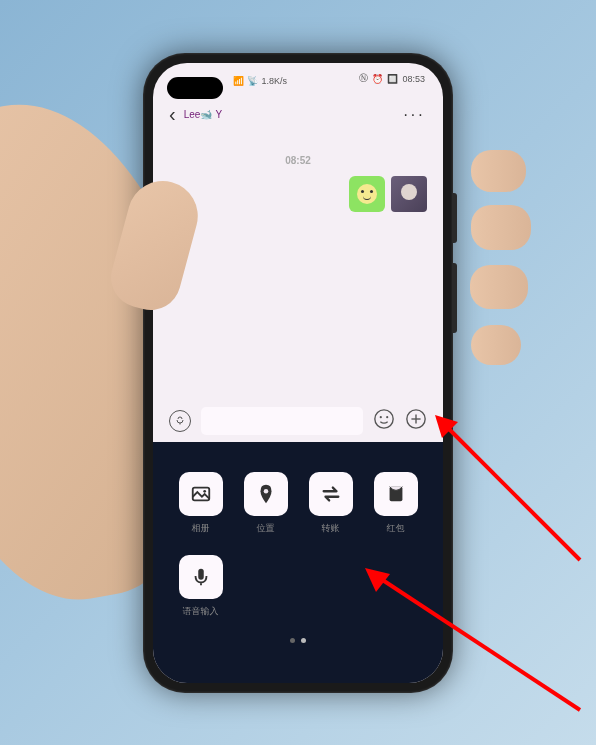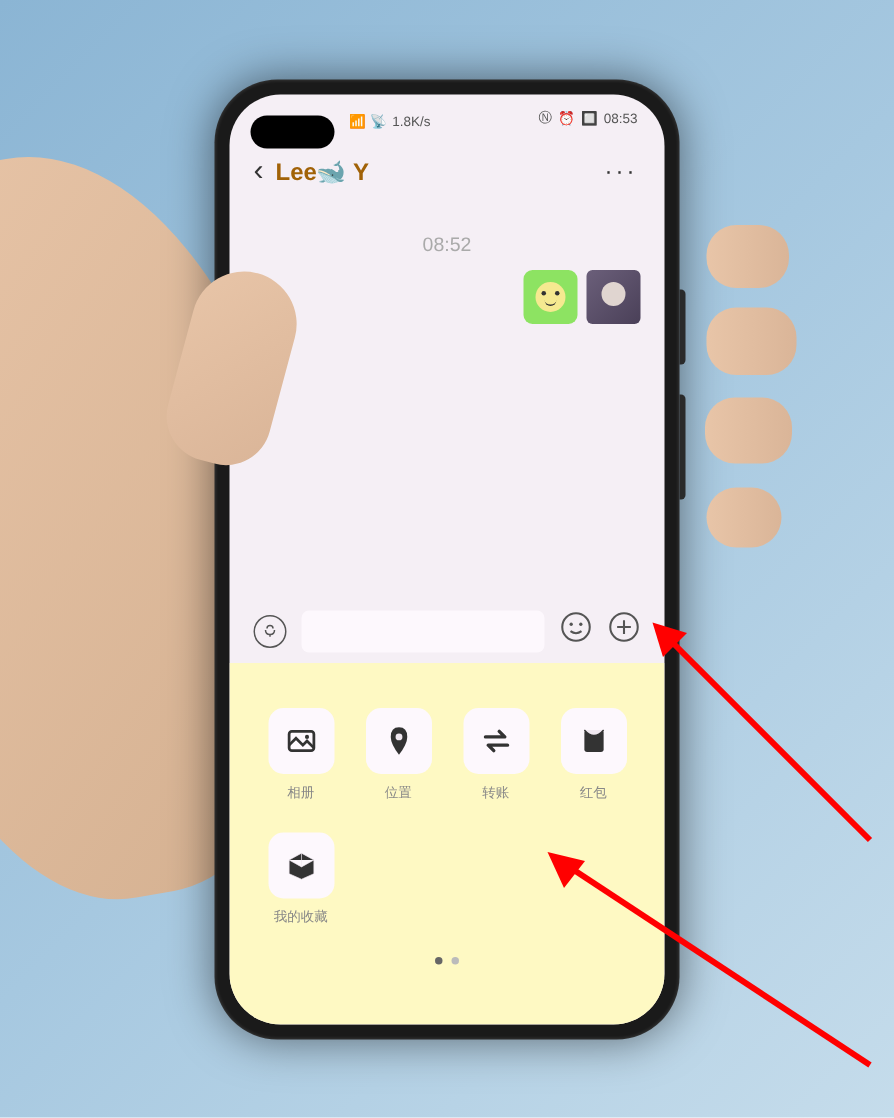--- a/index.html
+++ b/index.html
@@ -125,40 +125,41 @@
       align-items: center;
       padding: 0 16px;
       position: relative;
     }
     .back-btn {
       font-size: 20px;
       color: #333;
       margin-right: 8px;
     }
     .contact-name {
-      font-size: 16px;
-      color: #a16207;
-      font-weight: 700;
+      font-size: 10px;
+      color: #701a75;
+      font-weight: 400;
     }
     .more-btn {
       position: absolute;
       right: 18px;
       font-size: 16px;
       color: #333;
       letter-spacing: 2px;
     }
     .chat-area {
       flex: 1;
       padding: 10px 16px;
     }
     .timestamp {
       text-align: center;
-      font-size: 13px;
+      font-size: 10px;
       color: #aaa;
       margin: 10px 0;
+      font-weight: bold;
     }
     .message-row {
       display: flex;
       justify-content: flex-end;
       align-items: flex-start;
       gap: 6px;
       margin-top: 6px;
     }
     .message-bubble {
       width: 36px;
@@ -232,21 +233,21 @@
       flex: 1;
       height: 28px;
       background: #fdf8fd;
       border-radius: 5px;
     }
     .emoji-btn svg, .plus-btn svg {
       width: 22px;
       height: 22px;
     }
     .attachment-panel {
-      background: #fef9c3;
+      background: #0f172a;
       padding: 30px 20px 40px;
     }
     .grid {
       display: grid;
       grid-template-columns: repeat(4, 1fr);
       gap: 20px 10px;
     }
     .grid-item {
       display: flex;
       flex-direction: column;
@@ -403,24 +404,25 @@
             <svg viewBox="0 0 24 24">
                 <rect x="5" y="4" width="14" height="16" rx="2" fill="#333"></rect>
                 <path d="M5 4 Q12 12 19 4" fill="#f0e8f0" stroke="#333"></path>
               </svg>
           </div>
           <span class="grid-label">红包</span>
         </div>
         <div class="grid-item">
           <div class="grid-icon">
             <svg viewBox="0 0 24 24">
-                <path d="M3 8 L12 3 L21 8 L21 18 L12 22 L3 18 Z M12 3 L12 13 M3 8 L12 13 L21 8" fill="#333" stroke="#f0e8f0" stroke-width="0.5"></path>
+                <rect x="9" y="3" width="6" height="12" rx="3" fill="#333"></rect>
+                <path d="M6 11 Q6 18 12 18 Q18 18 18 11 M12 18 L12 21" fill="none" stroke="#333" stroke-width="2"></path>
               </svg>
           </div>
-          <span class="grid-label">我的收藏</span>
+          <span class="grid-label">语音输入</span>
         </div>
       </div>
       <div class="page-dots">
         <div class="dot active"></div>
         <div class="dot"></div>
       </div>
     </div>
   </div>
 </div>
 

